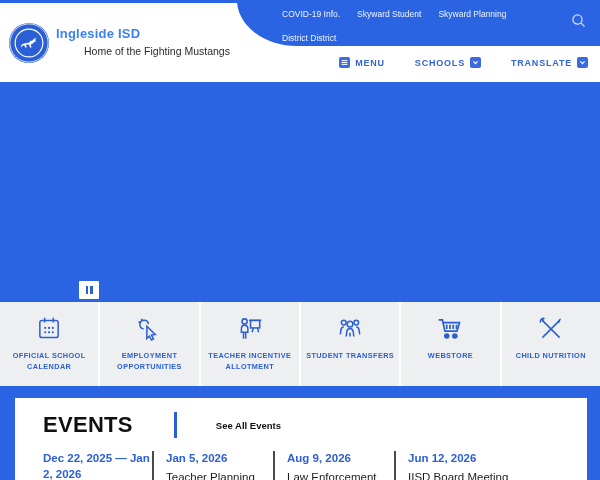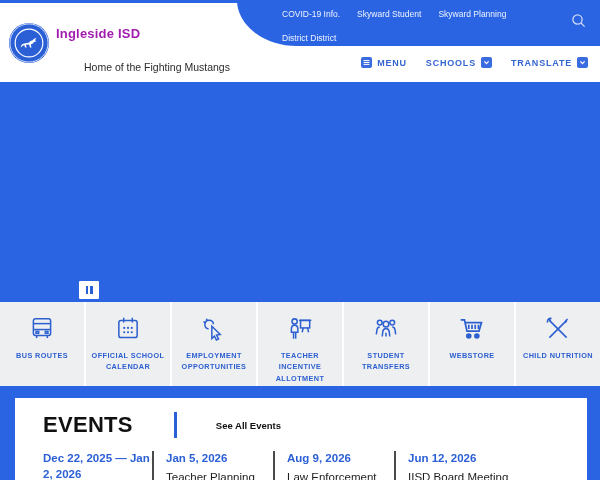--- a/index.html
+++ b/index.html
@@ -12,24 +12,24 @@
   .header { position:absolute; left:0; top:0; width:600px; height:82px; background:#fff; }
   .corner { position:absolute; top:0; right:0; left:237px; height:46px; background:#2a64e2;
             border-bottom-left-radius:60px 46px; color:#eef3ff; }
   .util-row1 { position:absolute; left:45px; top:9px; display:flex; gap:17px; }
   .util-row2 { position:absolute; left:45px; top:27px; }
   .util-link { font-size:8.5px; color:#eef3ff; cursor:pointer; white-space:nowrap; }
   .search-btn { position:absolute; right:12px; top:12px; width:18px; height:18px; cursor:pointer; }
 
   .logo { position:absolute; left:8px; top:22px; width:42px; height:42px; }
   .brand { position:absolute; left:56px; top:26px; }
-  .brand-name { font-size:13px; font-weight:bold; color:#a21caf; letter-spacing:0.2px; }
-  .brand-tag  { font-size:10.5px; color:#2b2b2b; margin-top:20px;padding-left:28px; }
-
-  .navrow { position:absolute; right:12px; top:57px; display:flex; align-items:center; gap:19px; }
+  .brand-name { font-size:13px; font-weight:bold; color:#3b82f6; letter-spacing:0.2px; }
+  .brand-tag  { font-size:10.5px; color:#2b2b2b; margin-top:4px;padding-left:28px; }
+
+  .navrow { position:absolute; right:12px; top:57px; display:flex; align-items:center; gap:30px; }
   .navitem { display:flex; align-items:center; gap:5px; cursor:pointer; }
   .navlabel { font-size:9px; font-weight:600; color:#3565d2; letter-spacing:0.8px; }
   .sqicon { width:11px; height:11px; display:block; }
 
   
   .hero { position:absolute; left:0; top:82px; width:600px; height:220px; background:#2a64e2; }
   .pause-btn { position:absolute; left:79px; top:281px; width:20px; height:18px; background:#fff;
                border:none; border-radius:1px; display:flex; align-items:center; justify-content:center;
                gap:2px; cursor:pointer; }
   .pause-bar { width:2.5px; height:8px; background:#2b5fd6; }
@@ -127,32 +127,20 @@
 
   <div class="hero"></div>
   <button class="pause-btn">
     <span class="pause-bar"></span>
     <span class="pause-bar"></span>
   </button>
 
   <div class="cards">
     <div class="card">
       <svg viewBox="0 0 26 26" fill="none" stroke="#2d5fd0" stroke-width="1.4">
-        <rect x="5" y="3.5" width="16" height="15.5" rx="2"></rect>
-          <line x1="5" y1="8" x2="21" y2="8"></line>
-          <line x1="5" y1="13.5" x2="21" y2="13.5"></line>
-          <rect x="7.5" y="15.2" width="2.4" height="1.8"></rect>
-          <rect x="16.1" y="15.2" width="2.4" height="1.8"></rect>
-          <line x1="8" y1="19" x2="8" y2="21.5"></line>
-          <line x1="18" y1="19" x2="18" y2="21.5"></line>
-      </svg>
-      <div class="card-label">BUS ROUTES</div>
-    </div>
-    <div class="card">
-      <svg viewBox="0 0 26 26" fill="none" stroke="#2d5fd0" stroke-width="1.4">
         <rect x="4.5" y="5" width="17" height="16" rx="2"></rect>
           <line x1="9" y1="2.5" x2="9" y2="7"></line>
           <line x1="17" y1="2.5" x2="17" y2="7"></line>
         <g fill="#2d5fd0" stroke="none">
             <circle cx="9.5" cy="12" r="1"></circle>
             <circle cx="13" cy="12" r="1"></circle>
             <circle cx="16.5" cy="12" r="1"></circle>
             <circle cx="9.5" cy="16" r="1"></circle>
             <circle cx="13" cy="16" r="1"></circle>
             <circle cx="16.5" cy="16" r="1"></circle>

